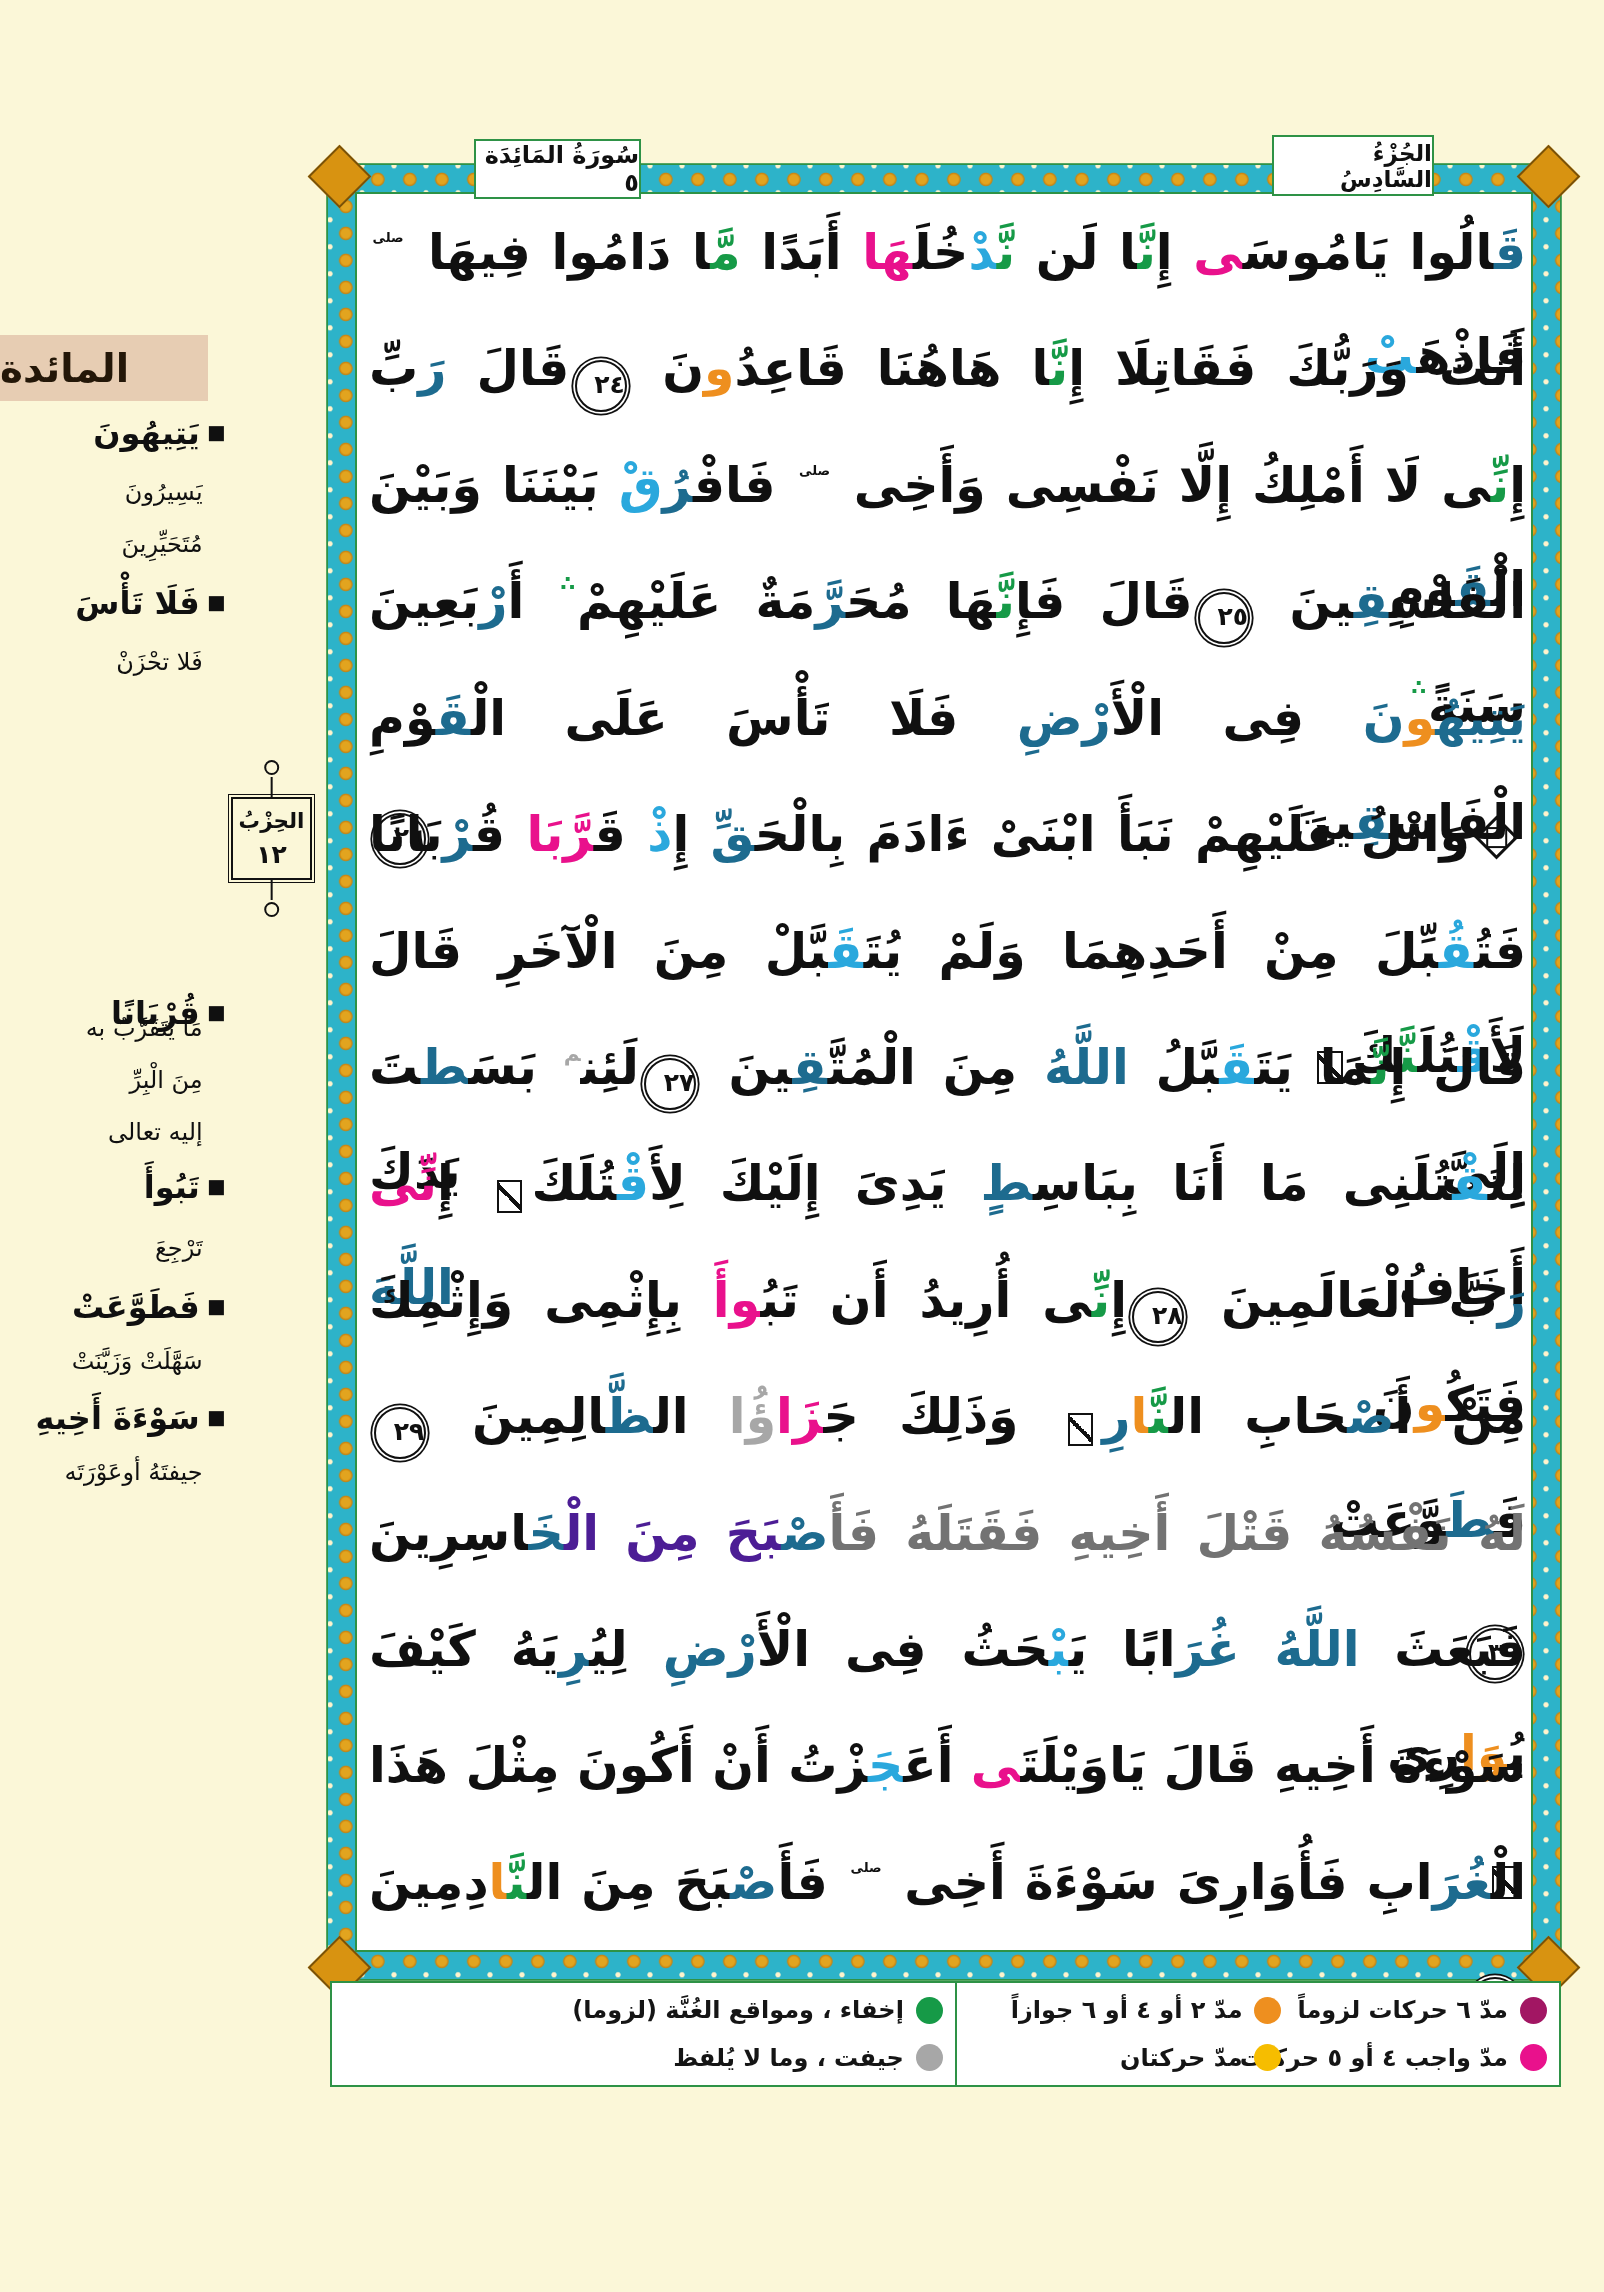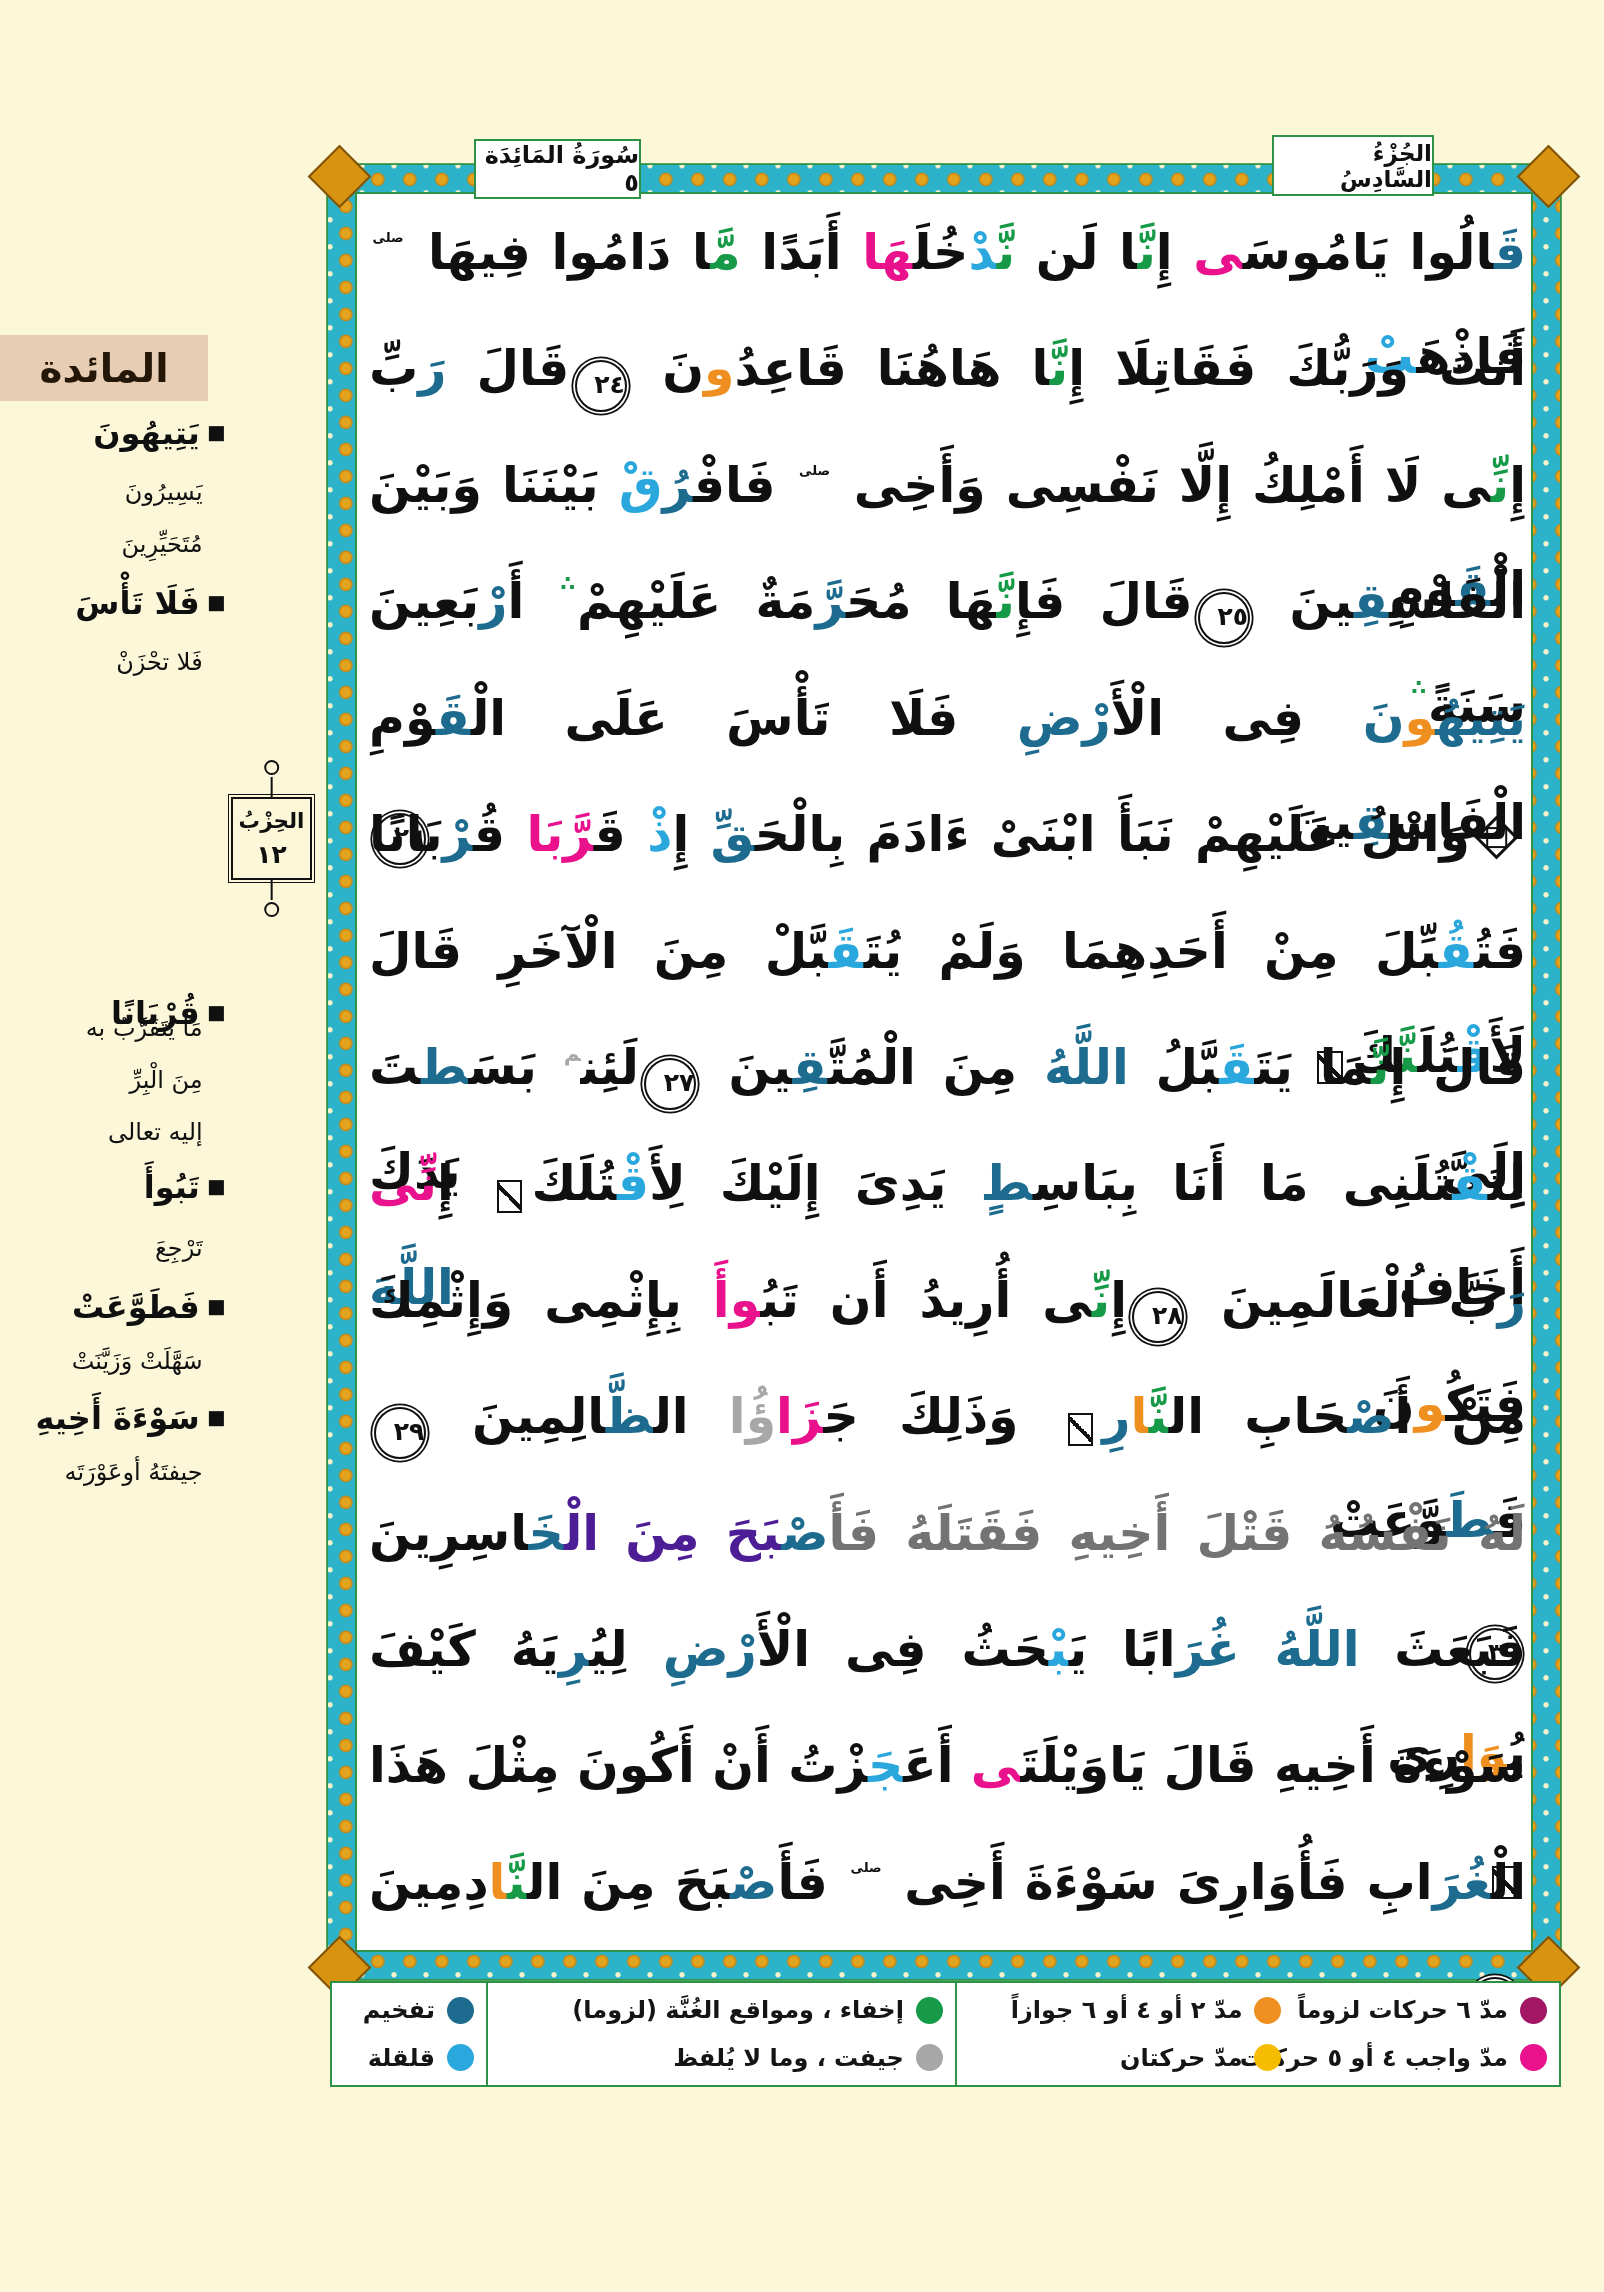--- a/index.html
+++ b/index.html
@@ -22,21 +22,21 @@
   .corner.bl{left:-10.7px;bottom:-10.7px}.corner.br{right:-10.7px;bottom:-10.7px}
 
   
   .hlabel{position:absolute;background:#FFF;border:2.7px solid #2E9246;display:flex;align-items:center;
           justify-content:center;font-weight:700;z-index:6;direction:rtl;}
   .slabel{left:474px;top:139px;width:163px;height:56px;font-size:24px;}
   .jlabel{left:1272px;top:135px;width:158px;height:57px;font-size:23px;}
 
   
   .stab{position:absolute;left:0;top:335px;width:208px;height:66px;background:#E7CDB3;
-        display:flex;align-items:center;justify-content:center;font-size:39px;font-weight:700;color:#241708;}
+        display:flex;align-items:center;font-size:39px;font-weight:700;color:#241708;}
   .mnotes{position:absolute;left:0;top:0;width:231px;height:2293px;direction:rtl;}
   .note{position:absolute;right:5.4px;width:222px;text-align:right;direction:rtl;white-space:nowrap;}
   .note.head{font-size:32px;font-weight:700;}
   .note.gloss{font-size:24px;font-weight:500;padding-right:23px;}
   .note .bullet{font-size:19.7px;vertical-align:5.4px;margin-left:7.2px;}
 
   
   .hizb{position:absolute;left:226px;top:758px;width:91px;text-align:center;z-index:3;}
   .hz-stem{height:39px;position:relative;}
   .hz-stem::before{content:"";position:absolute;left:50%;transform:translateX(-50%);
@@ -171,27 +171,17 @@
       <div class="lcell col" style="width: 469px;">
         <div class="lentry">
           <span class="ldot" style="background: rgb(22, 154, 71);"></span>
           <span>إخفاء ، ومواقع الغُنَّة (لزوما)</span>
         </div>
         <div class="lentry">
           <span class="ldot" style="background: rgb(167, 167, 167);"></span>
           <span>جيفت ، وما لا يُلفظ</span>
         </div>
       </div>
-      <div class="lcell col" style="width: 145px;">
-        <div class="lentry">
-          <span class="ldot" style="background: rgb(29, 107, 143);"></span>
-          <span>تفخيم</span>
-        </div>
-        <div class="lentry">
-          <span class="ldot" style="background: rgb(42, 168, 221);"></span>
-          <span>قلقلة</span>
-        </div>
-      </div>
     </div>
 
 
 </div>
 
 
 </body></html>

